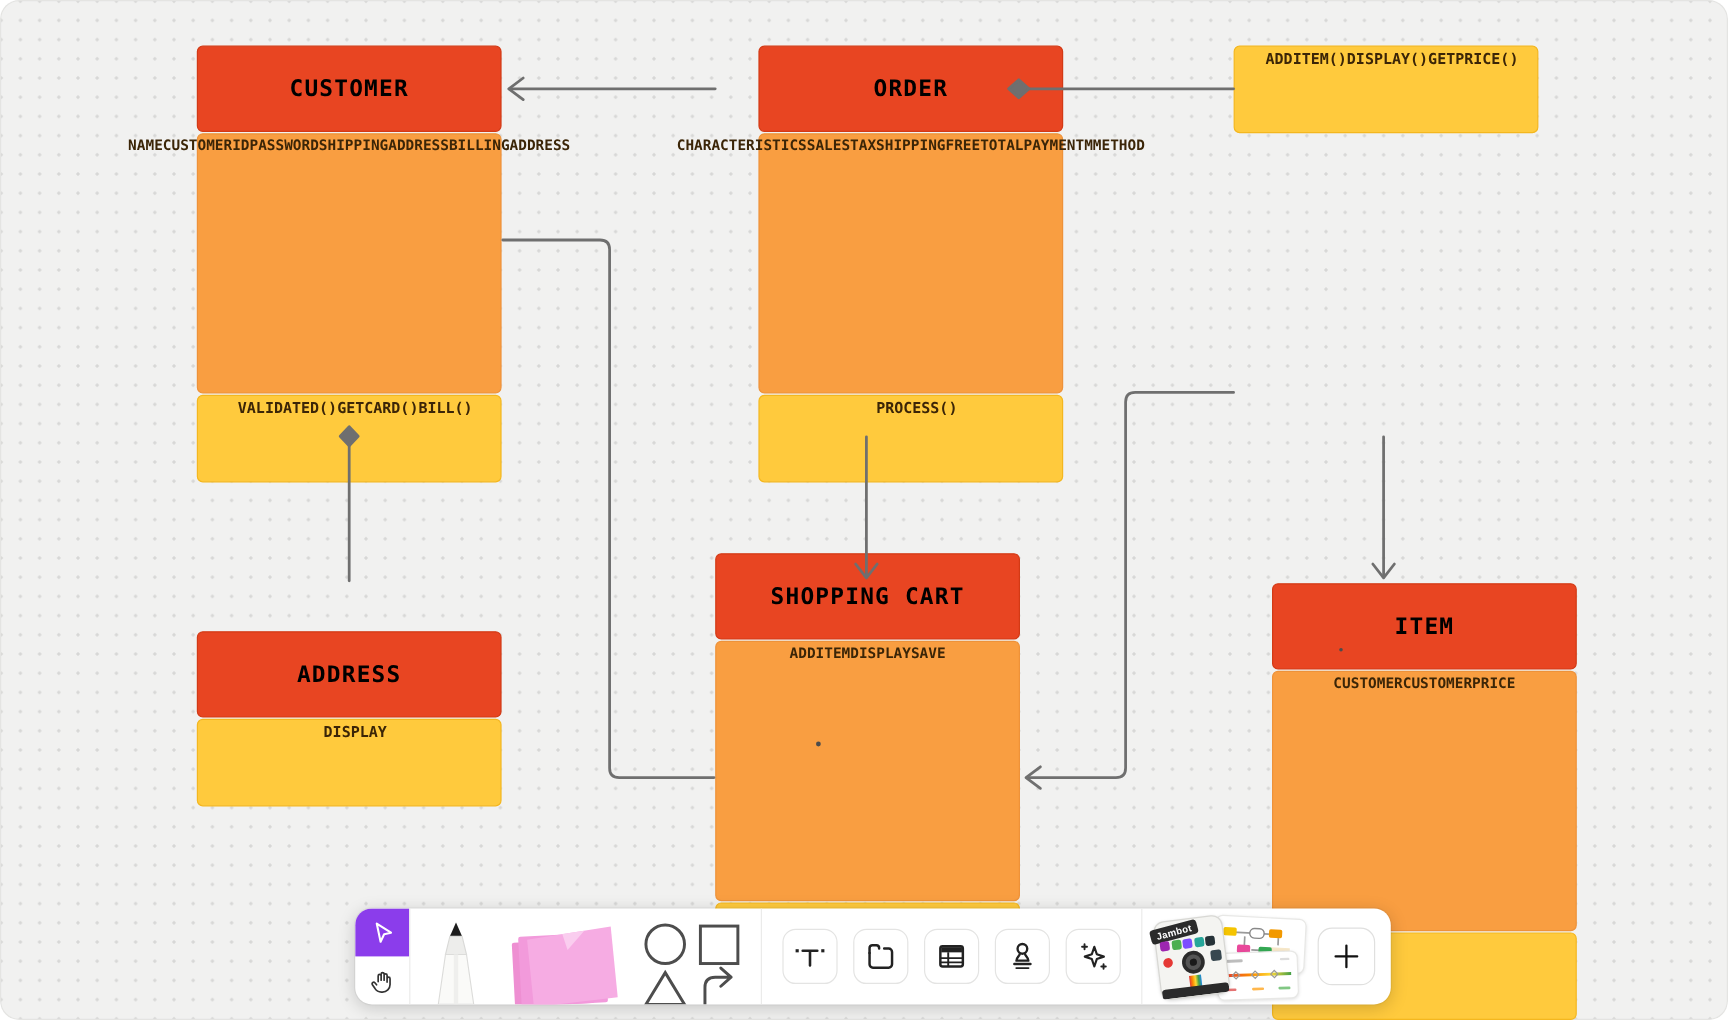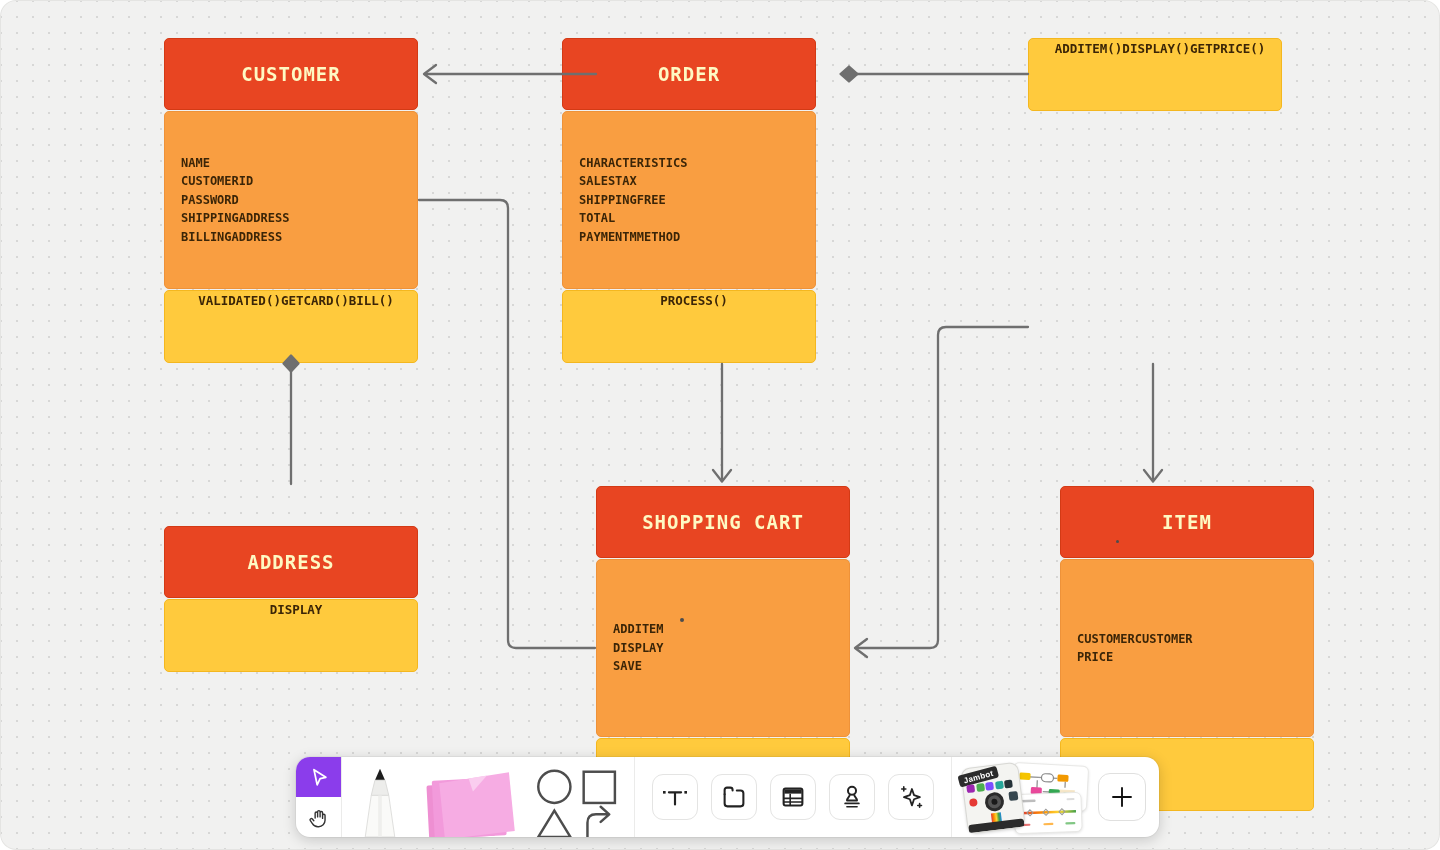--- a/index.html
+++ b/index.html
@@ -4,30 +4,30 @@
 <style>
   html,body{margin:0;padding:0;background:#fff;font-family:"Liberation Sans",sans-serif;}
   .board{position:relative;width:1440px;height:850px;background:#F1F1F0;border-radius:16px;overflow:hidden;
          box-shadow:inset 0 0 0 1px #E4E4E2;
          background-image:radial-gradient(#D7D7D6 1.2px,transparent 1.4px);
          background-size:16px 16px;background-position:9px 9px;}
   
   .uml{position:absolute;width:254px;font-family:"DejaVu Sans Mono",monospace;color:#3B2507;}
   .uml .sec{border-radius:5px;box-sizing:border-box;margin-bottom:1px;}
   .uml .hd{height:72px;background:#E84522;border:1.5px solid #D33A15;display:flex;align-items:center;justify-content:center;}
-  .uml .hd span{color:#fef9c3;font-size:19px;font-weight:bold;letter-spacing:1px;white-space:pre;}
-  .uml .bd{height:178px;background:#F99E41;border:1.5px solid #EE9239;display:flex;flex-direction:column;justify-content:center;padding-left:16px;}
+  .uml .hd span{color:#000000;font-size:19px;font-weight:bold;letter-spacing:1px;white-space:pre;}
+  .uml .bd{height:217px;background:#F99E41;border:1.5px solid #EE9239;display:flex;flex-direction:row;justify-content:center;}
   .uml .bd span{font-size:12px;font-weight:bold;line-height:18.5px;}
   .uml .mt{height:73px;background:#FFCA3D;border:1.5px solid #F4B71F;display:flex;justify-content:center;padding-left:10px;}
   .uml .mt span{font-size:12.5px;font-weight:bold;line-height:19px;}
   #box-customer{left:164px;top:38px;}
-  #box-order{left:562px;top:38px;}
+  #box-order{left:632px;top:38px;}
   #box-item-ordered{left:1028px;top:38px;}
   #box-address{left:164px;top:486px;margin-top:40px;}
-  #box-shopping-cart{left:596px;top:486px;}
+  #box-shopping-cart{left:596px;top:461px;}
   #box-item{left:1060px;top:486px;}
   
   .connectors{position:absolute;left:0;top:0;width:1440px;height:850px;pointer-events:none;}
   
   .toolbar{position:absolute;left:296px;top:757px;height:80px;display:flex;align-items:stretch;background:#FFFFFF;
            border-radius:14px;box-shadow:0 3px 14px rgba(0,0,0,.18),0 0 0 1px rgba(0,0,0,.04);overflow:hidden;}
   .sel-col{width:45px;display:flex;flex-direction:column;}
   .sel-cell{flex:1;display:flex;align-items:center;justify-content:center;}
   .sel-cell.active{background:#8B3DEB;}
   .tb-div{width:1px;background:#EBEBEA;}

